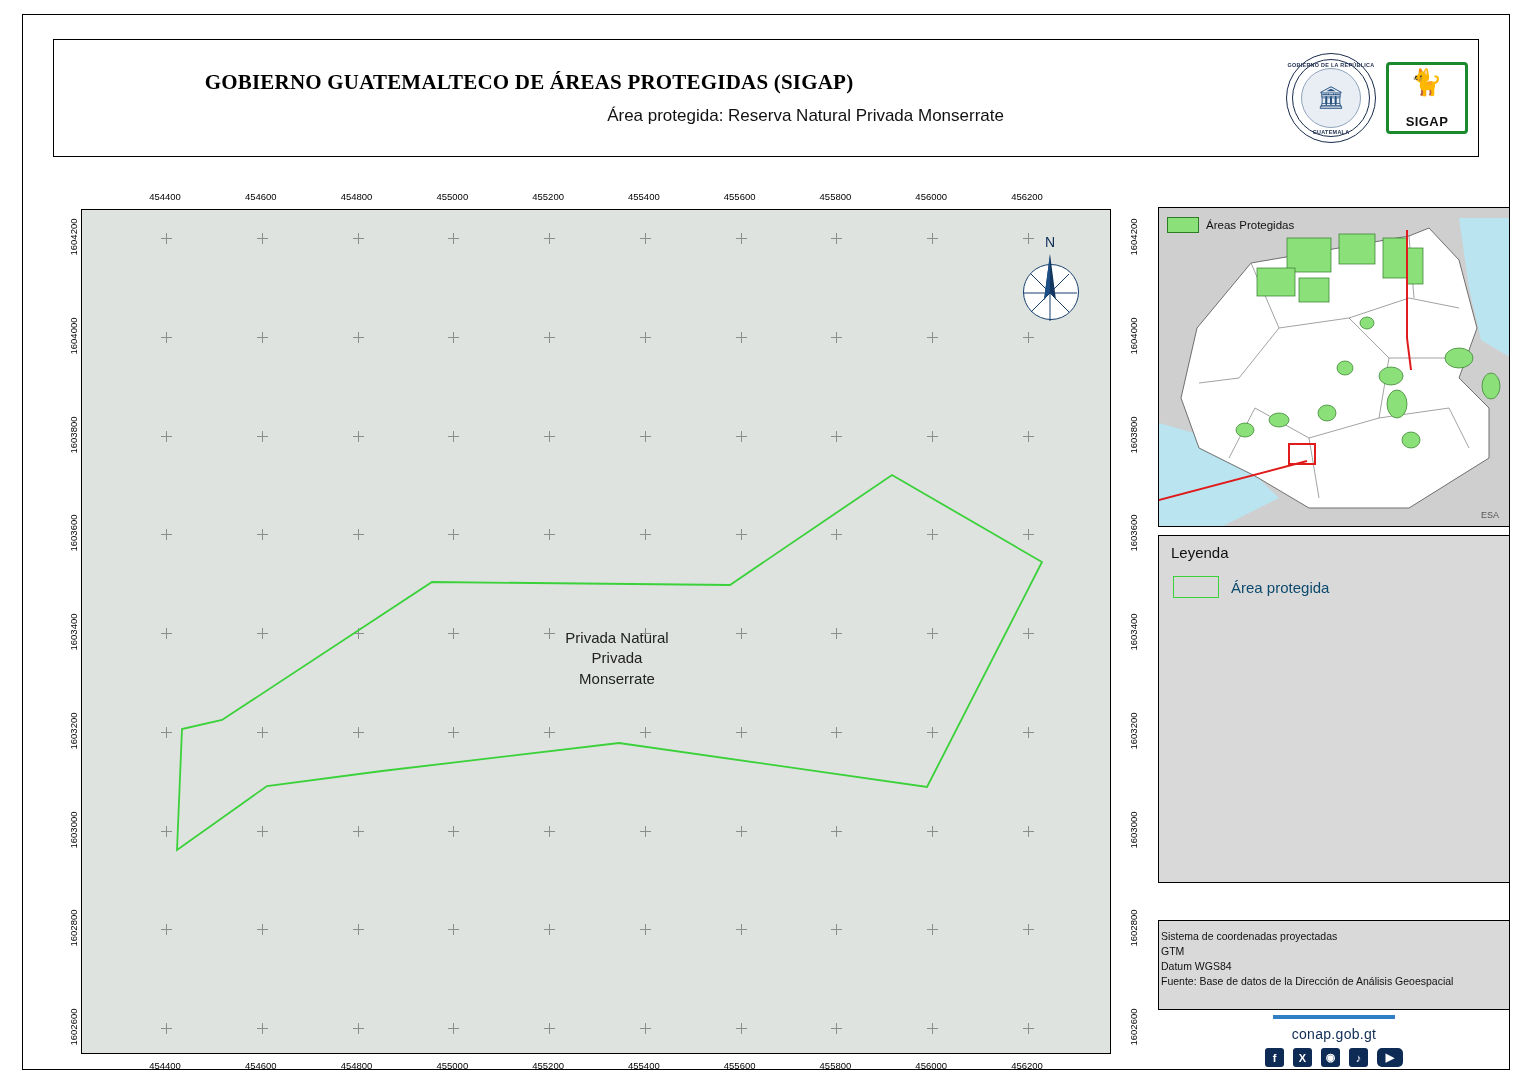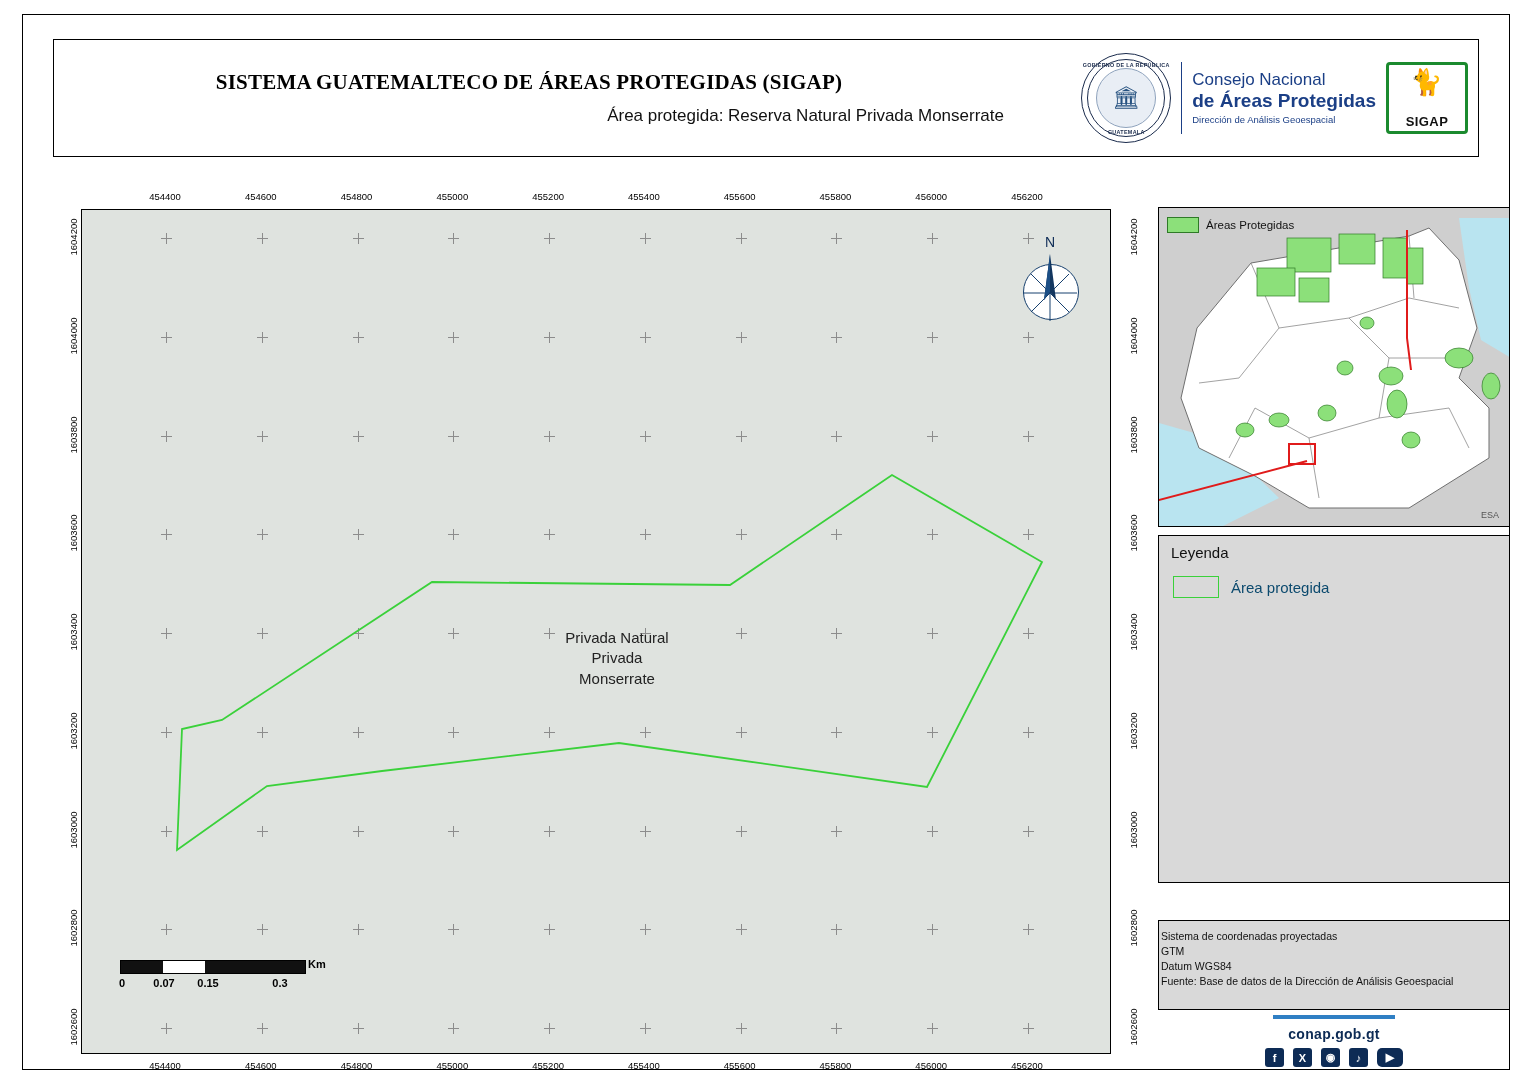--- a/index.html
+++ b/index.html
@@ -66,46 +66,41 @@
   .legend-title{position:absolute;left:12px;top:8px;font-size:15px;color:#111;}
   .legend-row{position:absolute;left:14px;top:40px;display:flex;align-items:center;gap:12px;}
   .legend-swatch{width:44px;height:20px;border:1.6px solid #3ad13a;background:transparent;}
   .legend-row span{font-size:15px;color:#0c4a6e;}
 
   .metabox{position:absolute;left:1135px;top:905px;width:352px;height:90px;border:1px solid #000;background:#d9d9d9;box-sizing:border-box;padding:8px 2px;}
   .metabox p{margin:0;font-size:10.5px;color:#111;line-height:1.42;}
 
   .footer{position:absolute;left:1135px;top:1000px;width:352px;text-align:center;}
   .fline{width:122px;height:4px;background:#2f7fc4;margin:0 auto 7px;}
-  .furl{font-size:14px;font-weight:bold;color:#0d2b55;letter-spacing:.3px;}
+  .furl{font-size:14px;font-weight:normal;color:#0d2b55;letter-spacing:.3px;}
   .social{margin-top:6px;display:flex;justify-content:center;gap:9px;}
   .social .si{width:19px;height:19px;border-radius:3px;background:#0d2b55;color:#fff;font-size:11px;display:flex;align-items:center;justify-content:center;font-weight:bold;}
   .social .yt{width:26px;border-radius:5px;background:#0d2b55;}
 </style>
 </head>
 <body>
 
 <div class="sheet">
 
   <div class="titlebar">
-    <div class="title-main">SISTEMA GUATEMALTECO DE ÁREAS PROTEGIDAS  (SIGAP)</div>
+    <div class="title-main">GOBIERNO GUATEMALTECO DE ÁREAS PROTEGIDAS  (SIGAP)</div>
     <div class="title-sub">Área protegida: Reserva Natural Privada Monserrate</div>
 
     <div class="logos">
       <div class="seal">
         <div class="ring"></div>
         <div class="ctr"></div>
         <div class="txt-top">GOBIERNO DE LA REPÚBLICA</div>
         <div class="bird">🏛</div>
         <div class="txt-bot">GUATEMALA</div>
-      </div>
-      <div class="conaptext">
-        <div class="cn1">Consejo Nacional</div>
-        <div class="cn2">de Áreas Protegidas</div>
-        <div class="cn3">Dirección de Análisis Geoespacial</div>
       </div>
       <div class="conapbox">
         <div class="glyph">🐈</div>
         <div class="lbl">SIGAP</div>
       </div>
     </div>
   </div>
 
   <div class="mapwrap">
 
@@ -270,35 +265,20 @@
             <line x1="34" y1="31" x2="34" y2="87"></line>
             <line x1="7" y1="59" x2="61" y2="59"></line>
             <line x1="15" y1="40" x2="53" y2="78"></line>
             <line x1="53" y1="40" x2="15" y2="78"></line>
           </g>
           <polygon points="34,20 40,66 34,58 28,66" fill="#12365f"></polygon>
           <polygon points="34,20 34,58 28,66" fill="#1c4f86"></polygon>
         </svg>
       </div>
 
-      <div class="scalebar">
-        <div class="sbar">
-          <div style="width:42px;background:#111;"></div>
-          <div style="width:42px;background:#fff;"></div>
-          <div style="width:50px;background:#111;"></div>
-          <div style="width:50px;background:#111;"></div>
-        </div>
-        <div class="kmlbl">Km</div>
-        <div class="scaleticks">
-          <span style="left:2px;">0</span>
-          <span style="left:44px;">0.07</span>
-          <span style="left:88px;">0.15</span>
-          <span style="left:160px;">0.3</span>
-        </div>
-      </div>
     </div>
   </div>
 
   <div class="locator">
     <svg width="352" height="320" style="position:absolute;left:0;top:0;">
       <rect x="0" y="0" width="352" height="320" fill="#cfcfcf"></rect>
 
       <path d="M300,10 L352,10 L352,150 L322,132 L310,80 Z" fill="#b9e4f0"></path>
       <path d="M0,215 L60,232 L120,290 L60,320 L0,320 Z" fill="#b9e4f0"></path>
 

